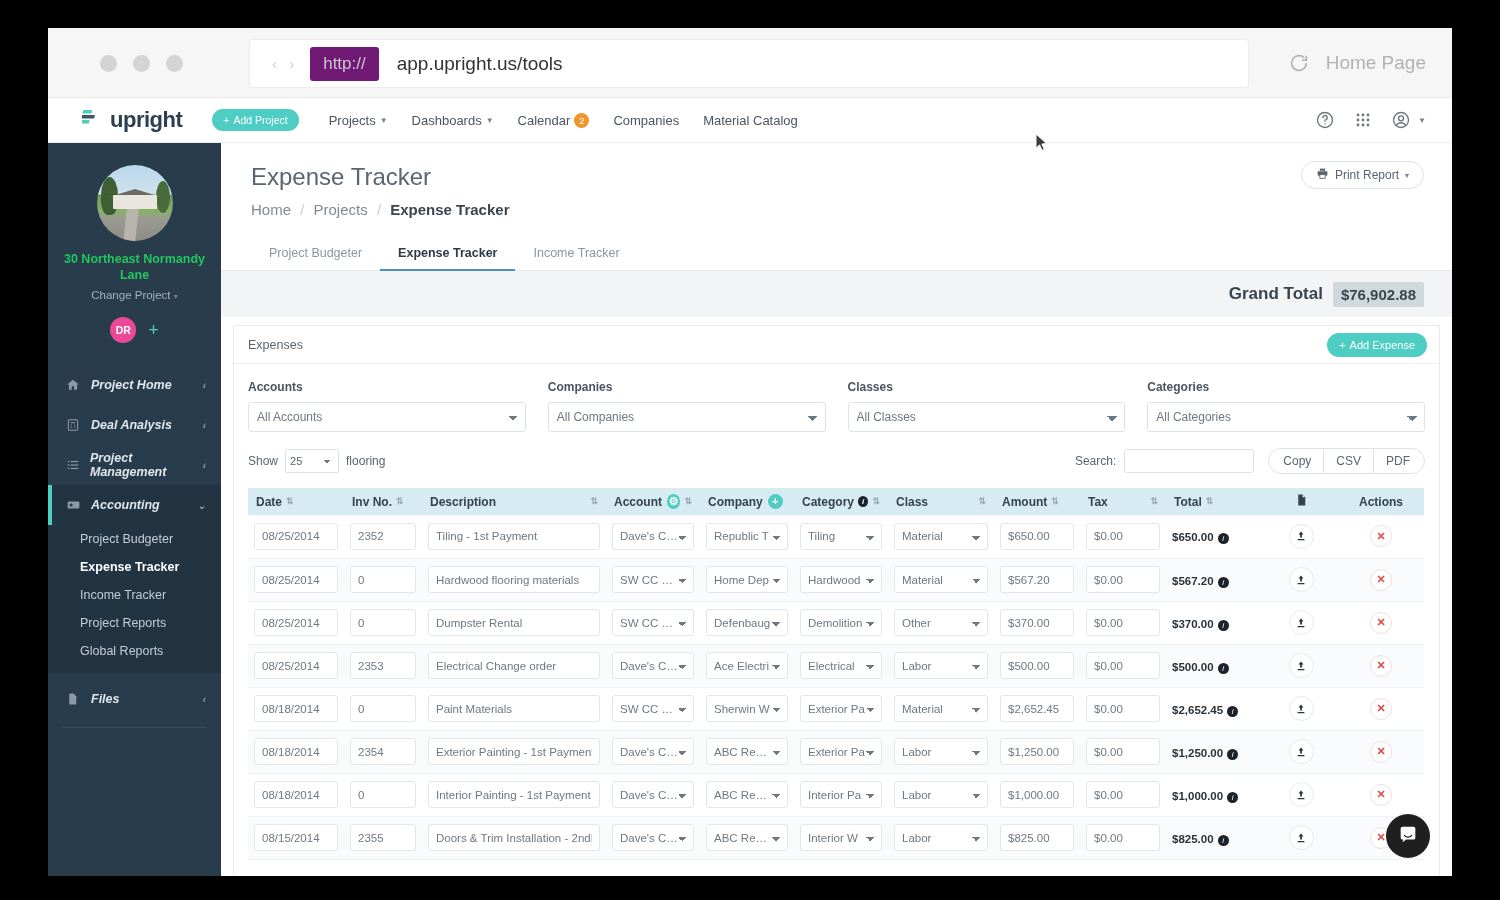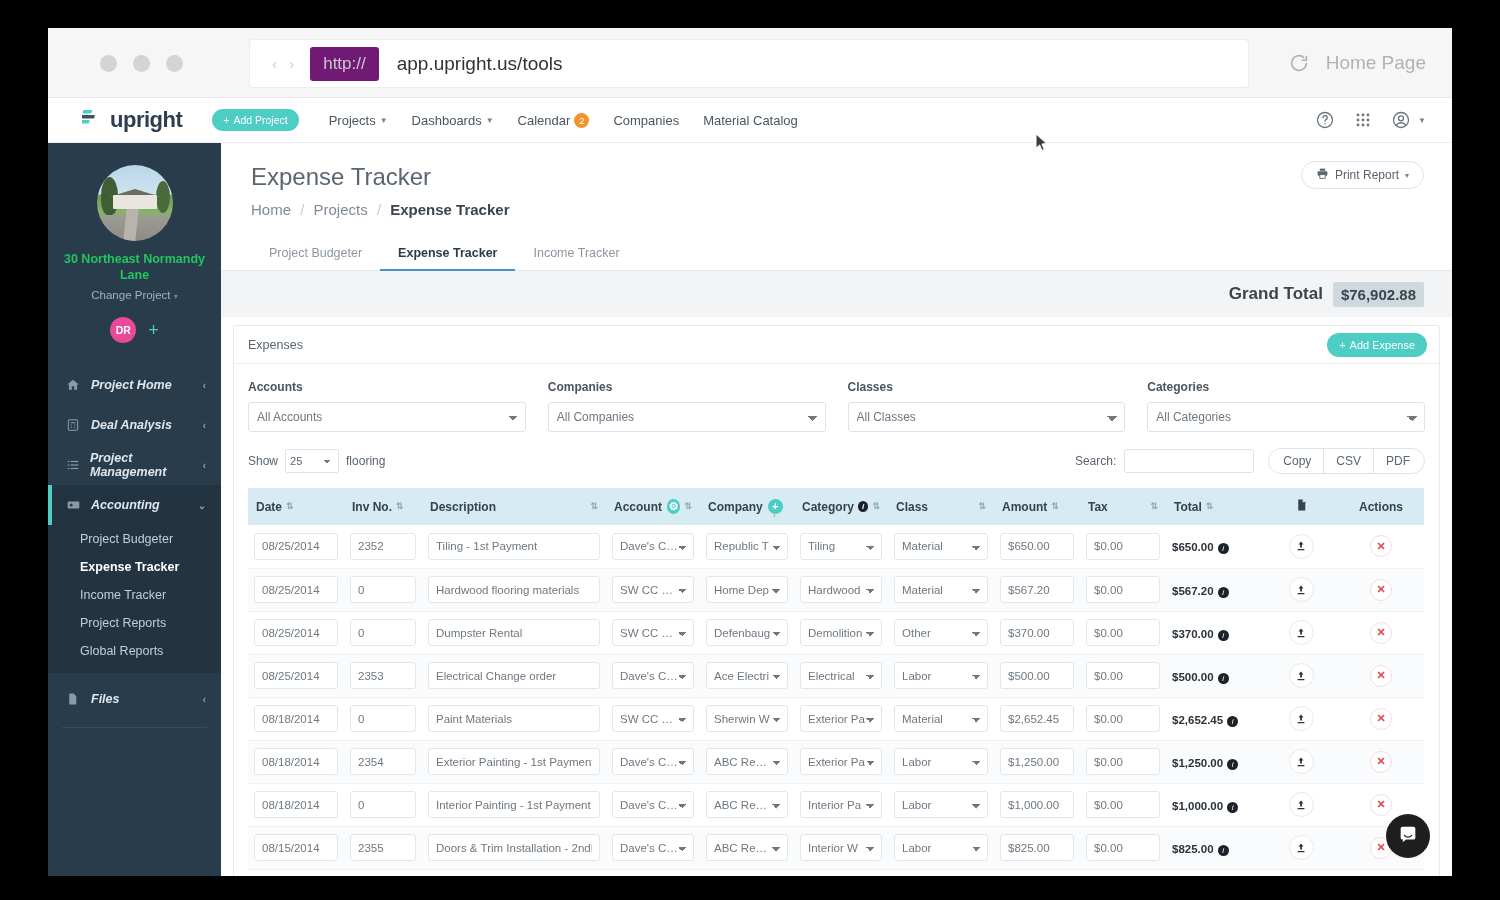--- a/index.html
+++ b/index.html
@@ -190,21 +190,21 @@
     font-size:12px; font-family:inherit; padding:0 12px; cursor:pointer; margin-left:-1px;
   }
   .exp-btn:first-child { border-radius:13px 0 0 13px; padding-left:14px; margin-left:0;}
   .exp-btn:last-child { border-radius:0 13px 13px 0; padding-right:14px;}
 
   
   #tablewrap { margin:14px 14px 0 14px; }
   table { border-collapse:collapse; width:1176px; table-layout:fixed; }
   thead th {
     background:#d6ecf2; color:#36424d; font-size:12px; font-weight:bold;
-    height:37px; text-align:left; padding:4px 8px; vertical-align:middle;
+    height:27px; text-align:left; padding:4px 8px; vertical-align:middle;
     position:relative;
   }
   .sortic { color:#97a8b3; font-size:9px; margin-left:4px; display:inline-block; line-height:9px;}
   .th-inner { display:flex; align-items:center; }
   .pill {
     width:15px; height:15px; border-radius:50%; background:#4ecdc4; color:#fff;
     font-size:11px; display:inline-flex; align-items:center; justify-content:center;
     margin-left:5px; line-height:1; cursor:pointer;
   }
   .infodot {

